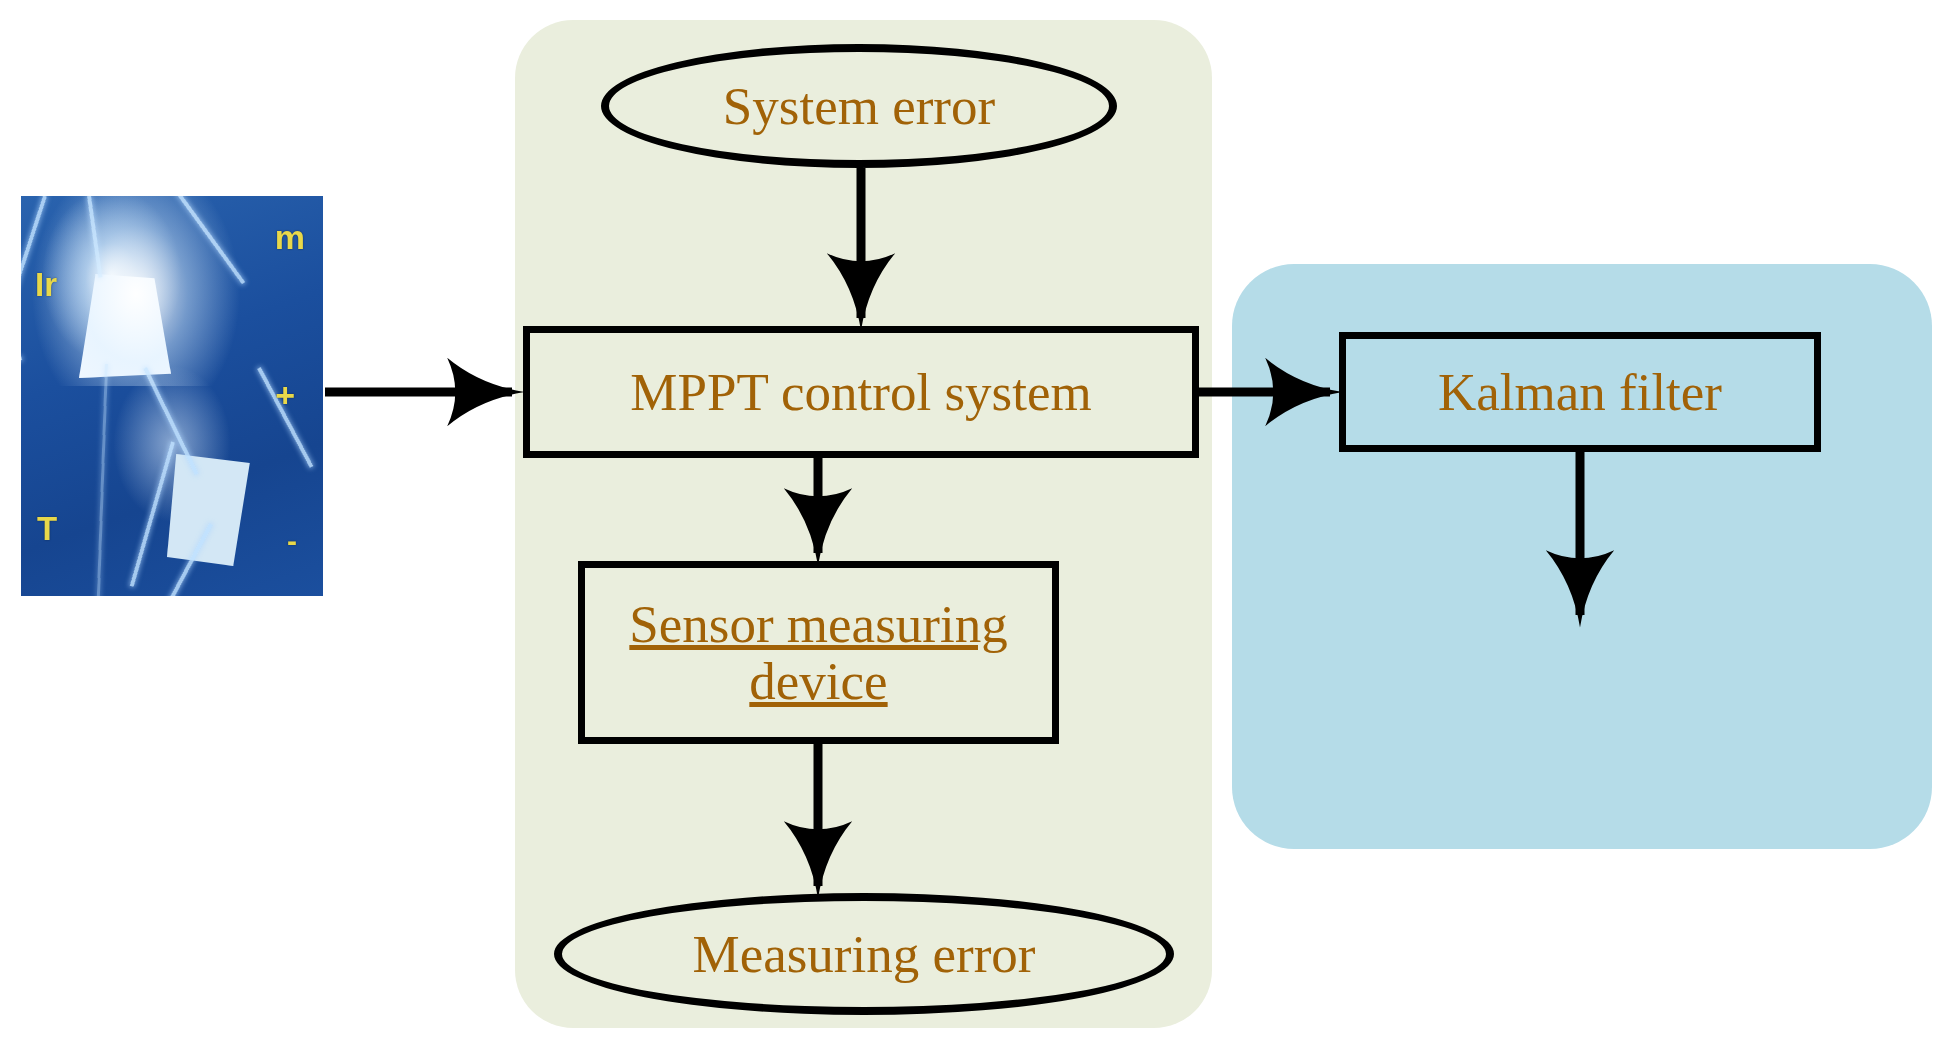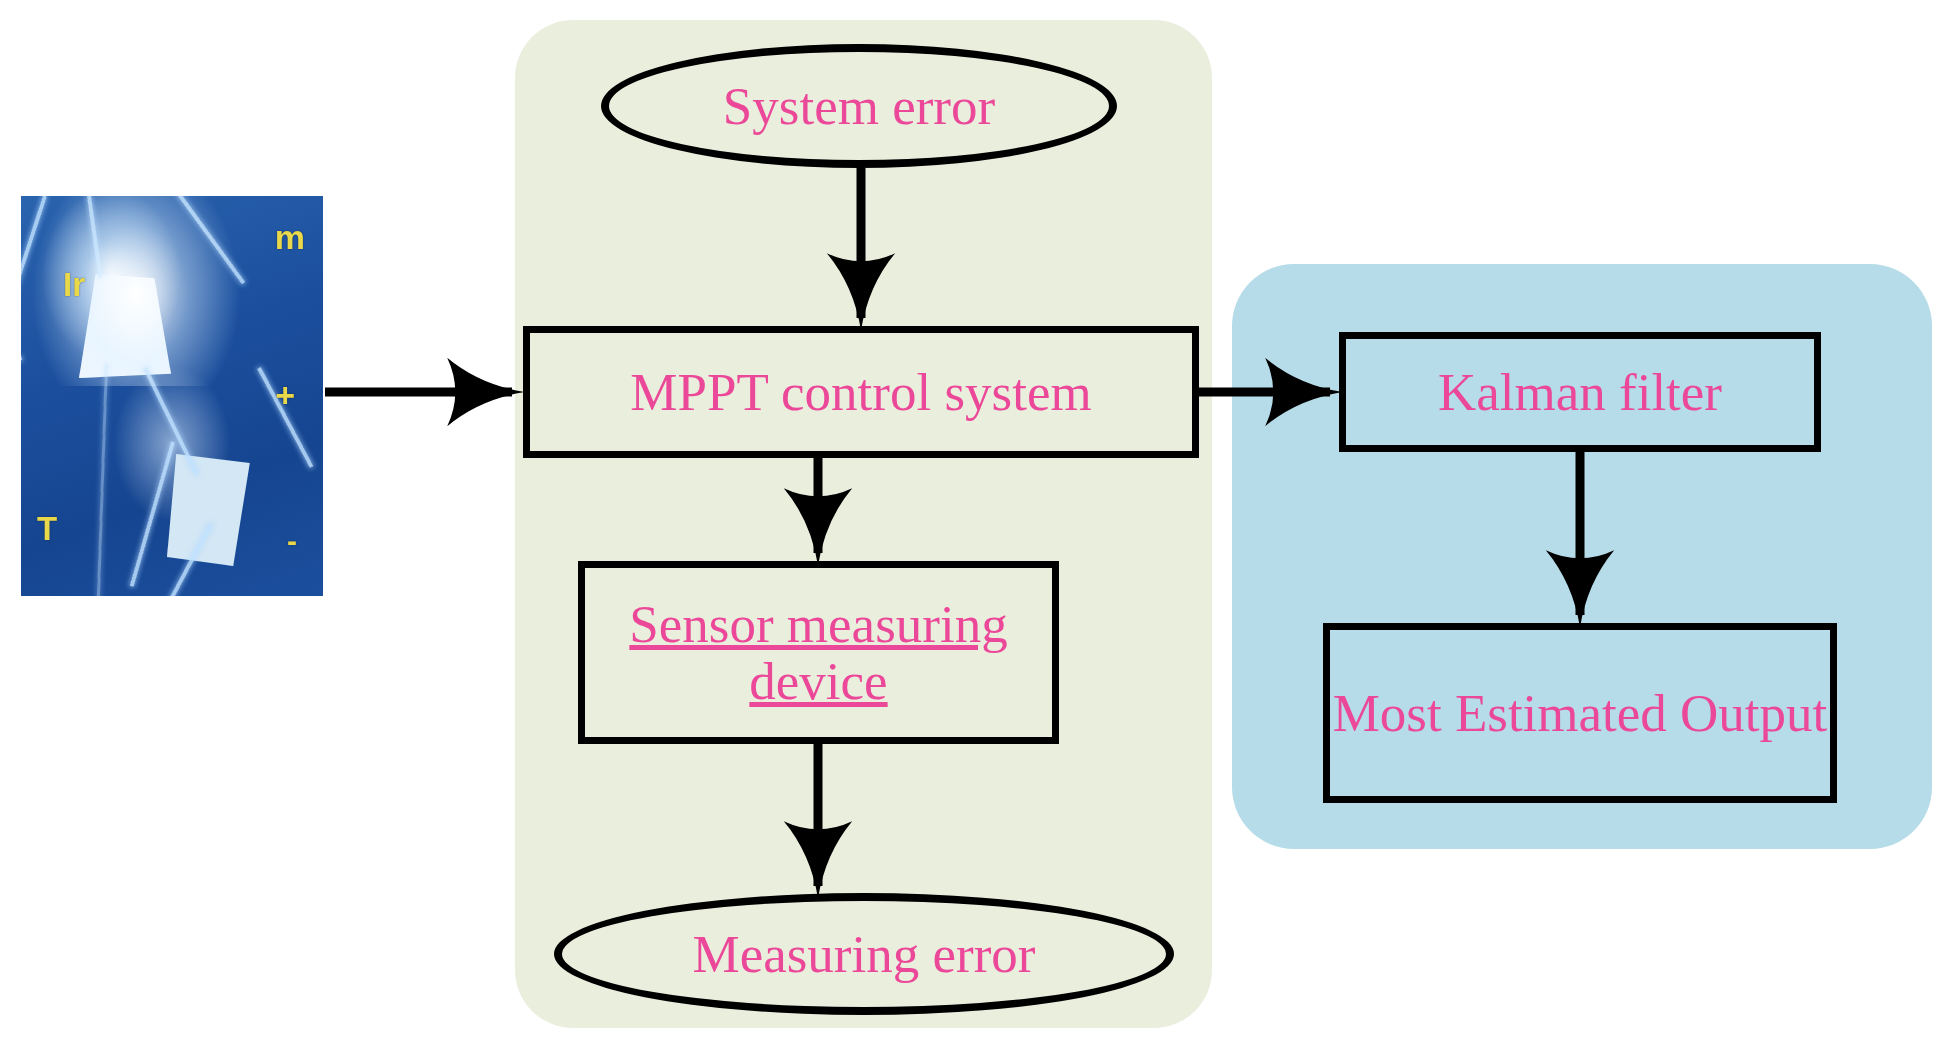--- a/index.html
+++ b/index.html
@@ -82,35 +82,35 @@
 
   #solar-photo .mark {
     position: absolute;
     color: #e8d84a;
     font-family: "Liberation Sans", sans-serif;
     font-weight: bold;
     line-height: 1;
     text-shadow: 0 0 2px rgba(0,0,0,.45);
   }
   #mark-m  { right: 18px;  top: 24px;  font-size: 34px; }
-  #mark-ir { left: 14px;   top: 72px;  font-size: 33px; margin-left: 28px; }
+  #mark-ir { left: 14px;   top: 72px;  font-size: 33px; }
   #mark-plus { right: 28px; top: 182px; font-size: 34px; }
   #mark-T  { left: 16px;   top: 316px; font-size: 33px; }
   #mark-minus { right: 26px; top: 330px; font-size: 30px; }
 
   
   .node {
     position: absolute;
     box-sizing: border-box;
     border: 7px solid #000000;
     display: flex;
     align-items: center;
     justify-content: center;
     text-align: center;
-    color: #ec4899;
+    color: #a16207;
     line-height: 1.06;
   }
   .node.rect { background: transparent; }
   .node.ellipse {
     border-radius: 50%;
     border-width: 8px;
   }
 
   #node-system-error   { left: 601px;  top: 44px;  width: 516px; height: 124px; font-size: 53px; }
   #node-mppt           { left: 523px;  top: 326px; width: 676px; height: 132px; font-size: 53px; }
@@ -196,17 +196,14 @@
   </div>
 
   <div class="node rect" id="node-kalman">
     <span>Kalman filter</span>
   </div>
 
   <div class="node ellipse" id="node-measuring-error">
     <span>Measuring error</span>
   </div>
 
-  <div class="node rect" id="node-output">
-    <span>Most Estimated Output</span>
-  </div>
 
 </div>
 
 </body></html>

